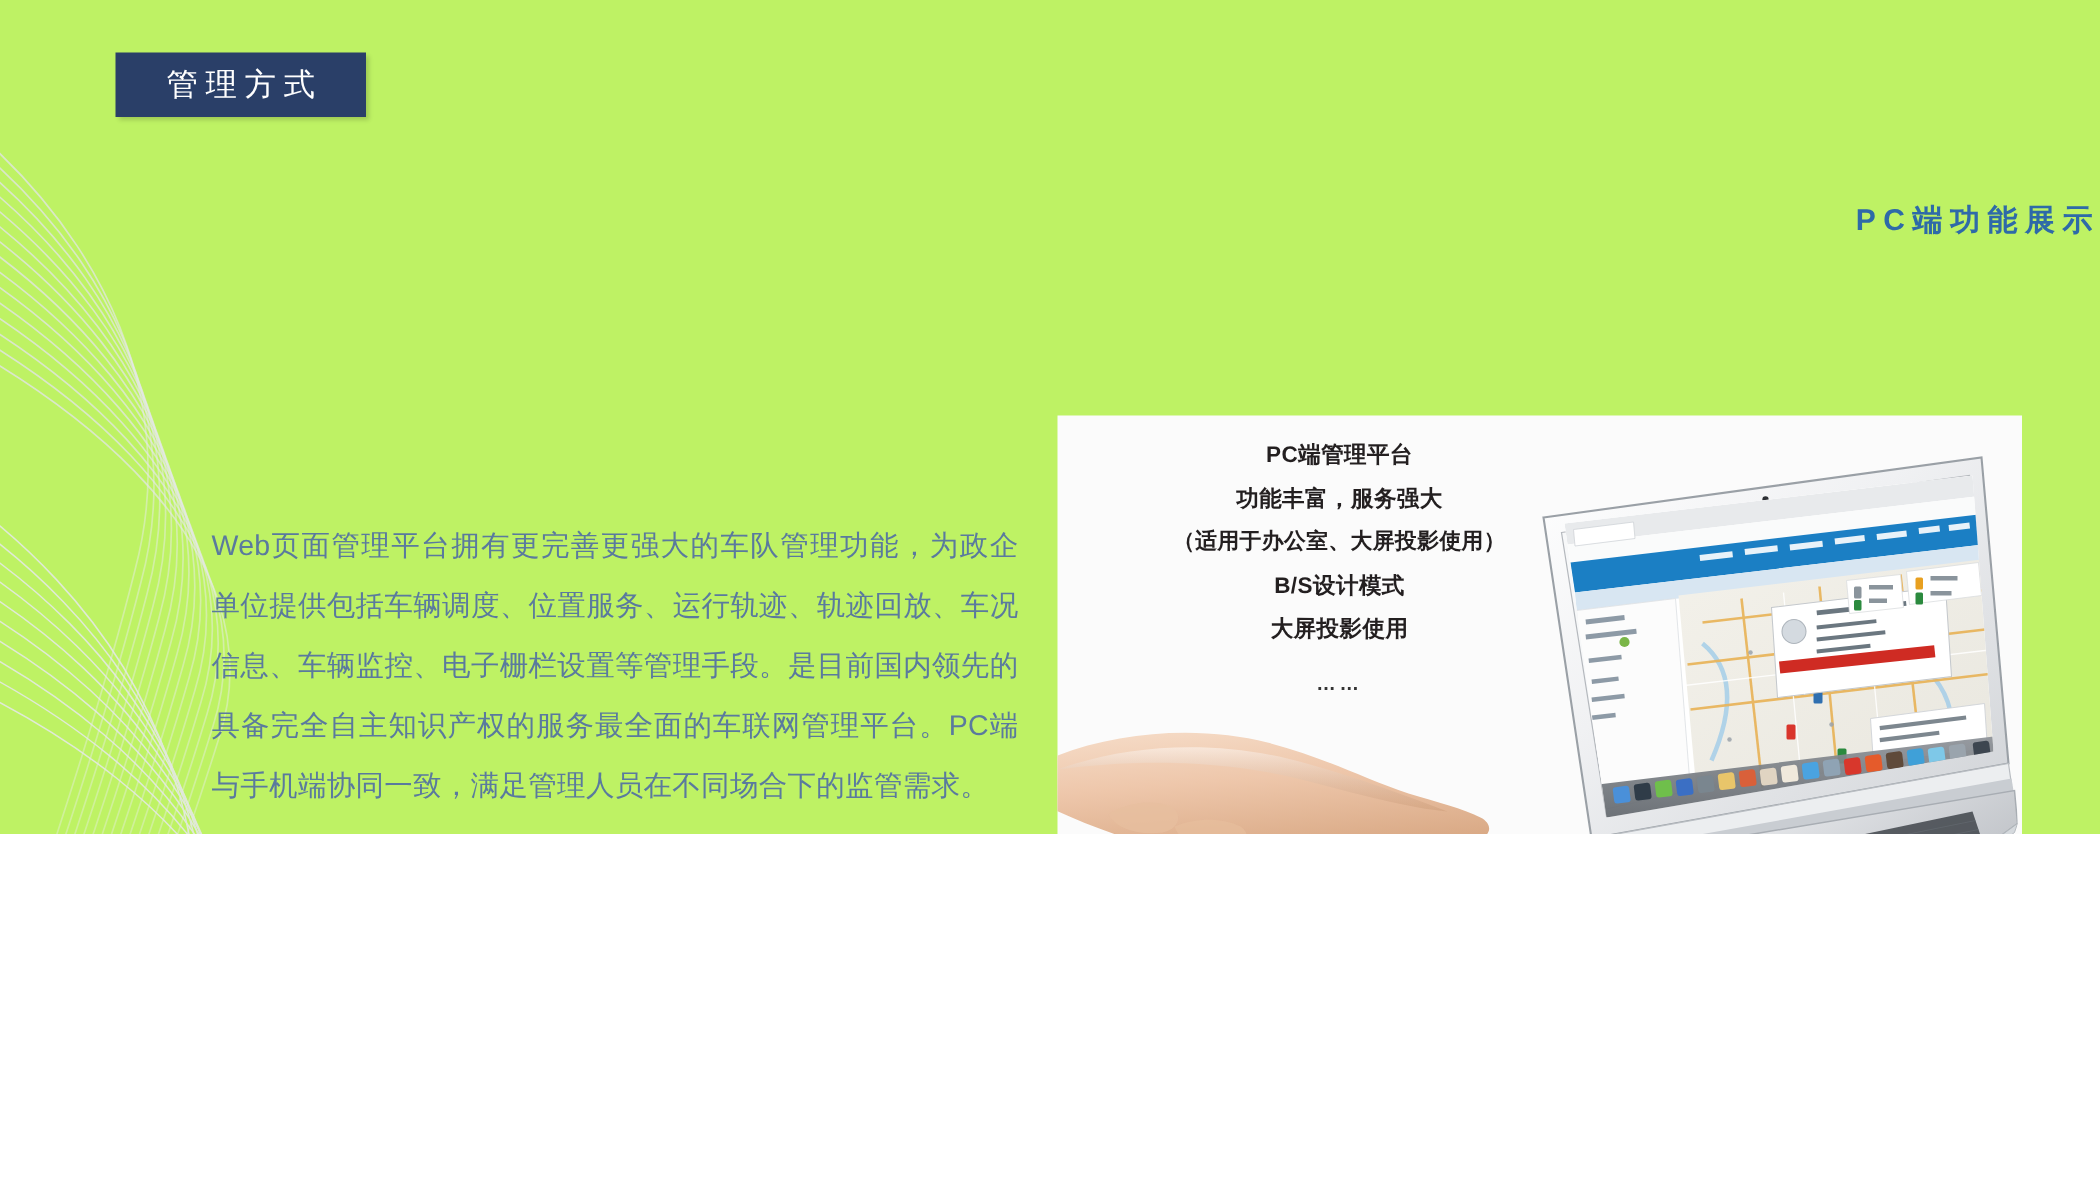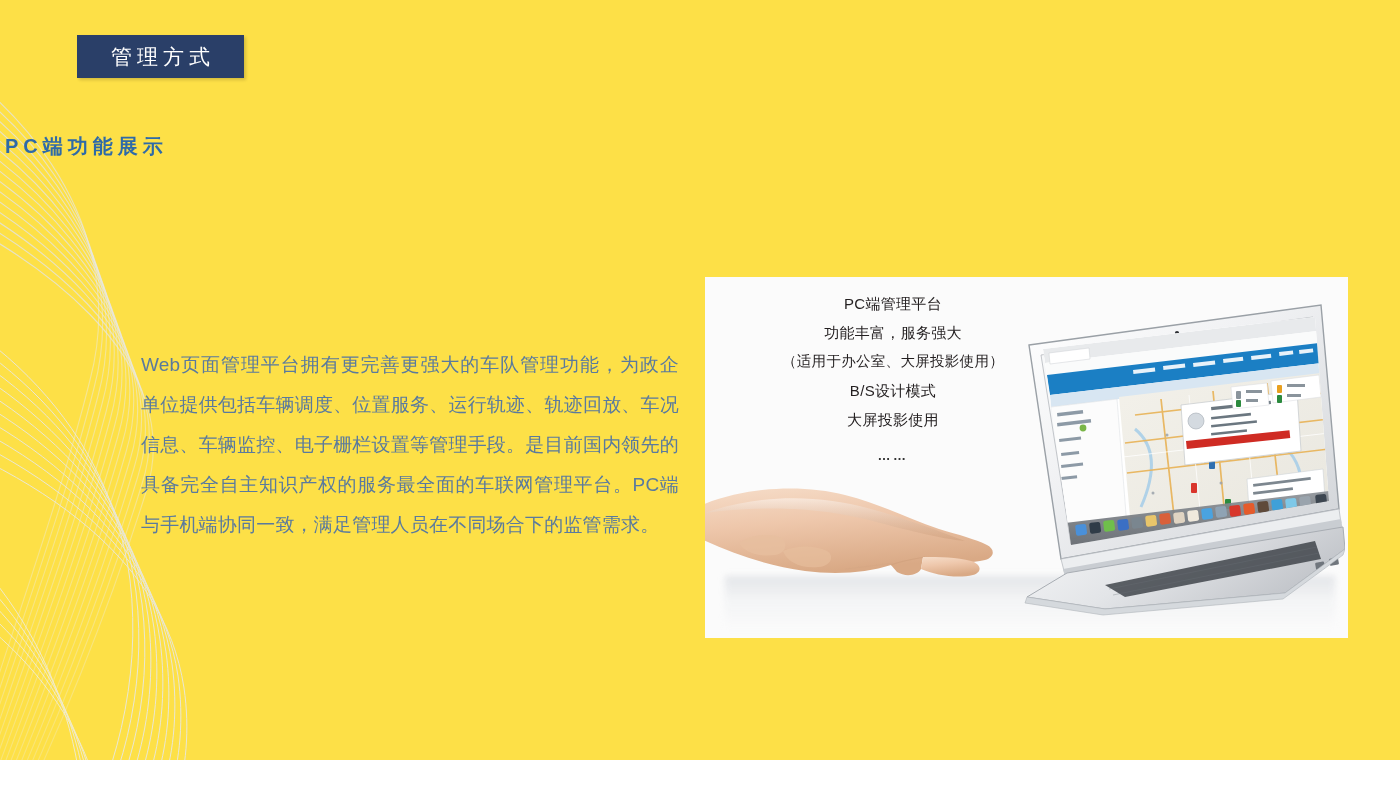--- a/index.html
+++ b/index.html
@@ -8,22 +8,22 @@
     width: 1400px;
     height: 788px;
     overflow: hidden;
     background: #ffffff;
     font-family: "Liberation Sans", "DejaVu Sans", sans-serif;
   }
 
   #slide {
     position: relative;
     width: 1400px;
-    height: 760px;
-    background: #fde047;
+    height: 556px;
+    background: #bef264;
     overflow: hidden;
   }
 
   
   .bg-decor {
     position: absolute;
     left: -120px;
     top: -40px;
     width: 520px;
     height: 900px;
@@ -54,21 +54,21 @@
     line-height: 1;
     white-space: nowrap;
   }
 
   
   .subtitle {
     position: absolute;
     left: 0;
     top: 133px;
     width: 1400px;
-    text-align: left;
+    text-align: right;
     color: #2e6aa8;
     font-size: 20px;
     font-weight: 700;
     letter-spacing: 5px;
     text-indent: 5px;
     z-index: 4;
   }
 
   
   .body-copy {
@@ -102,21 +102,21 @@
     position: absolute;
     left: 28px;
     top: 12px;
     width: 320px;
     text-align: center;
     z-index: 4;
   }
   .feature-line {
     color: #231f20;
     font-size: 15px;
-    font-weight: 400;
+    font-weight: 700;
     line-height: 29px;
     white-space: nowrap;
     letter-spacing: 0.3px;
   }
   .feature-line.wide { font-size: 14.5px; }
   .feature-dots {
     color: #333333;
     font-size: 13px;
     font-weight: 700;
     letter-spacing: 2.5px;

